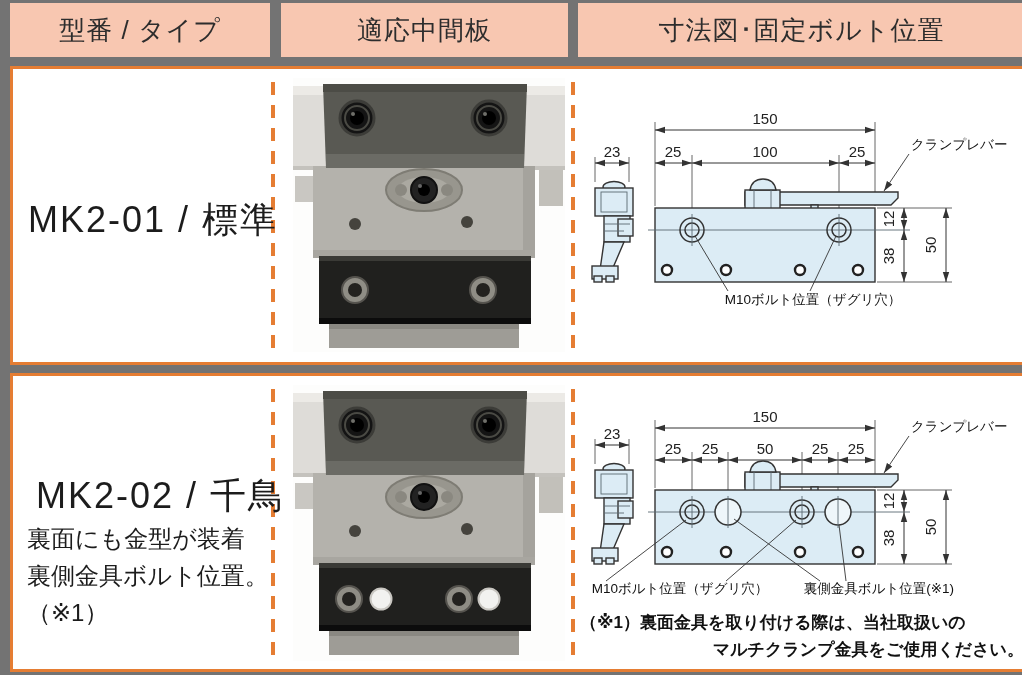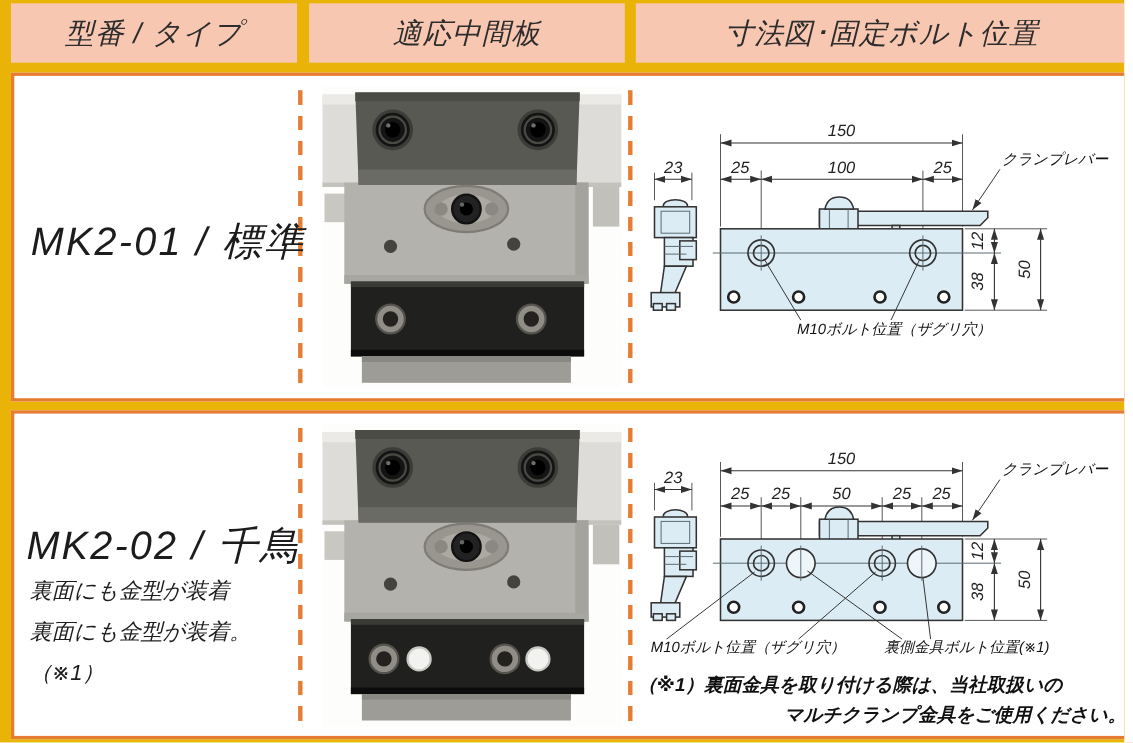--- a/index.html
+++ b/index.html
@@ -1,25 +1,25 @@
 <!DOCTYPE html>
 <html><head>
 <meta charset="utf-8">
 <style>
   html,body{margin:0;padding:0;background:#ffffff;}
-  .page{position:relative;width:1022px;height:675px;background:#eab308;overflow:hidden;
-        font-family:"Liberation Sans","DejaVu Sans",sans-serif;font-style:italic;}
+  .page{position:relative;width:1022px;height:675px;background:#737373;overflow:hidden;
+        font-family:"Liberation Sans","DejaVu Sans",sans-serif;}
   .hdr{position:absolute;top:3px;height:54px;background:#f8c7b1;color:#2d2d2d;
        display:flex;align-items:center;justify-content:center;
        font-size:26px;letter-spacing:1px;}
   .rowbox{position:absolute;left:10px;width:1009px;height:293px;border:3px solid #e57d33;background:#fff;}
   .vdash{position:absolute;width:4px;
          background:repeating-linear-gradient(180deg,#e57d33 0 13px,rgba(0,0,0,0) 13px 23px);}
   .model{position:absolute;font-size:36px;color:#1c1c1c;letter-spacing:2px;white-space:nowrap;}
-  .desc{position:absolute;font-size:20px;color:#1c1c1c;line-height:37px;}
+  .desc{position:absolute;font-size:24px;color:#1c1c1c;line-height:37px;}
   .note{position:absolute;font-size:17px;font-weight:bold;color:#111;line-height:27px;width:444px;}
   .note .l2{text-align:right;}
   svg{position:absolute;}
   svg text{font-family:"Liberation Sans","DejaVu Sans",sans-serif;}
   .dl{stroke:#333;stroke-width:1;fill:none;}
   .ext{stroke:#555;stroke-width:0.9;fill:none;}
   .thin{stroke:#5a6a72;stroke-width:0.9;fill:none;}
   .shape{fill:#dcecf5;stroke:#333;stroke-width:1.4;}
   .hole{fill:#fff;stroke:#222;stroke-width:2.4;}
   .circ{fill:none;stroke:#333;stroke-width:1.5;}
@@ -41,24 +41,24 @@
 
   <div class="rowbox" style="top:373px;"></div>
 
   <div class="vdash" style="left:271px;top:82px;height:270px;"></div>
   <div class="vdash" style="left:571px;top:82px;height:270px;"></div>
   <div class="vdash" style="left:271px;top:389px;height:270px;"></div>
   <div class="vdash" style="left:571px;top:389px;height:270px;"></div>
 
   <div class="model" style="left:28px;top:196px;">MK2-01 / 標準</div>
 
-  <div class="model" style="left:24px;top:472px;">MK2-02 / 千鳥</div>
+  <div class="model" style="left:36px;top:472px;">MK2-02 / 千鳥</div>
   <div class="desc" style="left:27px;top:520px;width:252px;">
     <div>裏面にも金型が装着</div>
-    <div>裏面にも金型が装着。</div>
+    <div>裏側金具ボルト位置。</div>
     <div>（※1）</div>
   </div>
 
   <svg style="left:293px;top:78px;" width="272" height="274" viewBox="0 0 272 274">
     <rect x="0" y="0" width="272" height="274" fill="#fdfdfc"></rect>
     <g>
       <rect x="0" y="8" width="272" height="84" fill="#dedcd8"></rect>
       <rect x="0" y="8" width="272" height="9" fill="#eceae6"></rect>
       <rect x="0" y="88" width="272" height="4" fill="#c4c2bd"></rect>
     </g>

